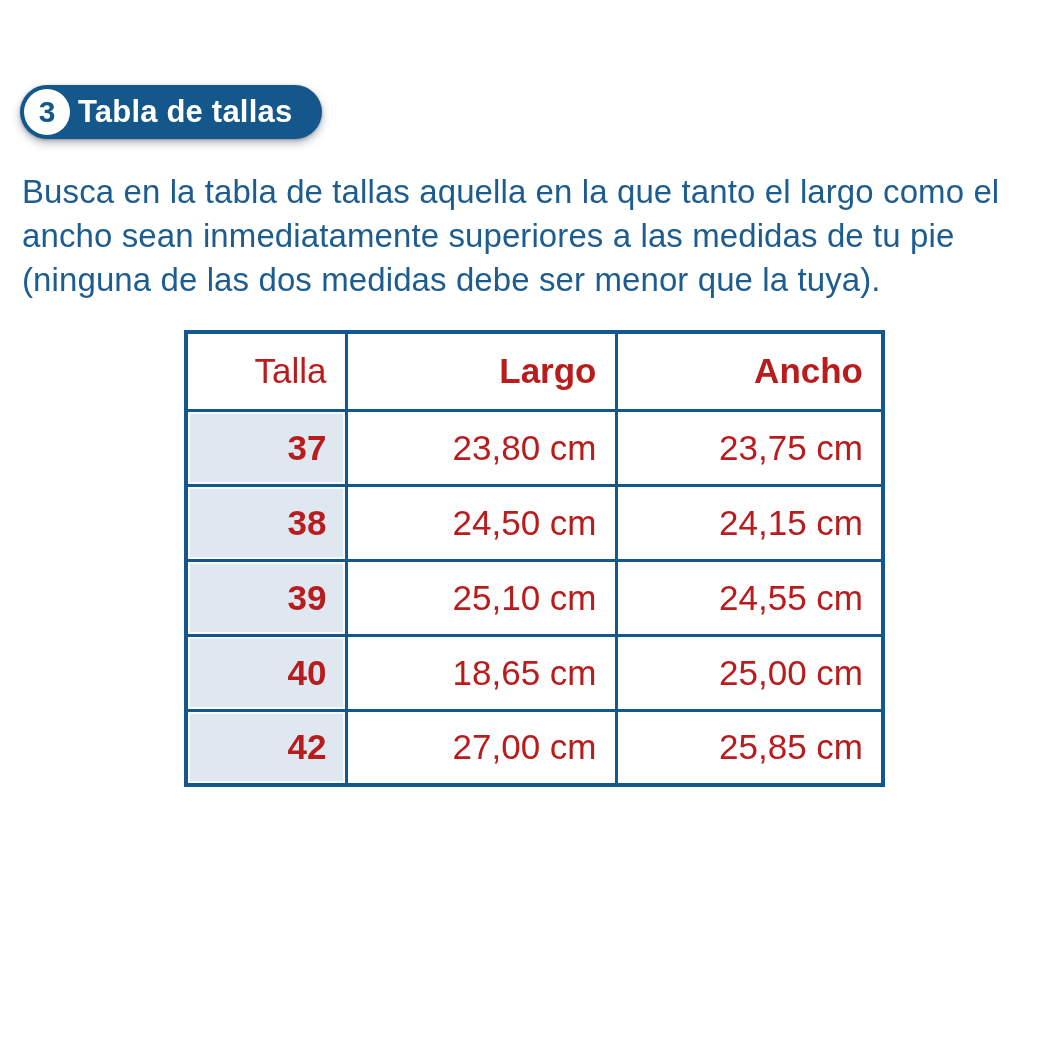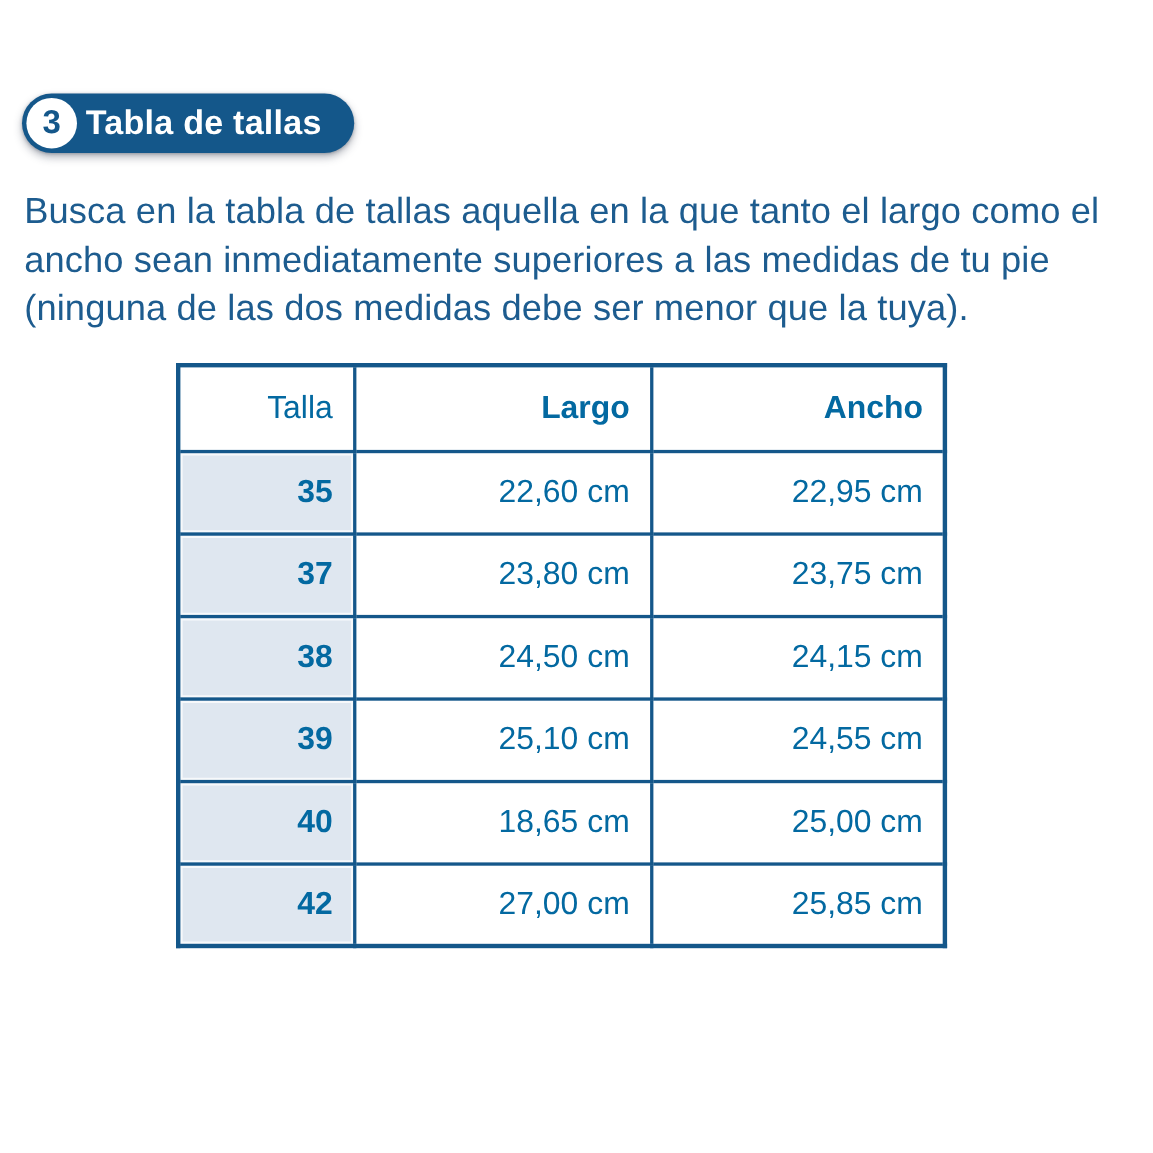--- a/index.html
+++ b/index.html
@@ -55,27 +55,27 @@
     width: 1012px;
     color: #1D5C8F;
     font-size: 33px;
     line-height: 44px;
     letter-spacing: 0.1px;
   }
 
   
   table.sizes {
     position: absolute;
-    left: 160px;
+    left: 184px;
     top: 330px;
     border-collapse: collapse;
     border: 4px solid #14578A;
     table-layout: fixed;
-    color: #0369a1;
-    font-size: 29px;
+    color: #b91c1c;
+    font-size: 35px;
   }
   table.sizes col.c-talla { width: 160px; }
   table.sizes col.c-largo { width: 270px; }
   table.sizes col.c-ancho { width: 267px; }
 
   table.sizes th, table.sizes td {
     border: 3px solid #14578A;
     text-align: right;
     padding: 0 18px 0 0;
     vertical-align: middle;
@@ -113,25 +113,20 @@
   </colgroup>
   <thead>
     <tr>
       <th>Talla</th>
       <th class="bold">Largo</th>
       <th class="bold">Ancho</th>
     </tr>
   </thead>
   <tbody id="size-rows">
       <tr>
-        <td class="talla">35</td>
-        <td class="largo">22,60 cm</td>
-        <td class="ancho">22,95 cm</td>
-      </tr>
-      <tr>
         <td class="talla">37</td>
         <td class="largo">23,80 cm</td>
         <td class="ancho">23,75 cm</td>
       </tr>
       <tr>
         <td class="talla">38</td>
         <td class="largo">24,50 cm</td>
         <td class="ancho">24,15 cm</td>
       </tr>
       <tr>

